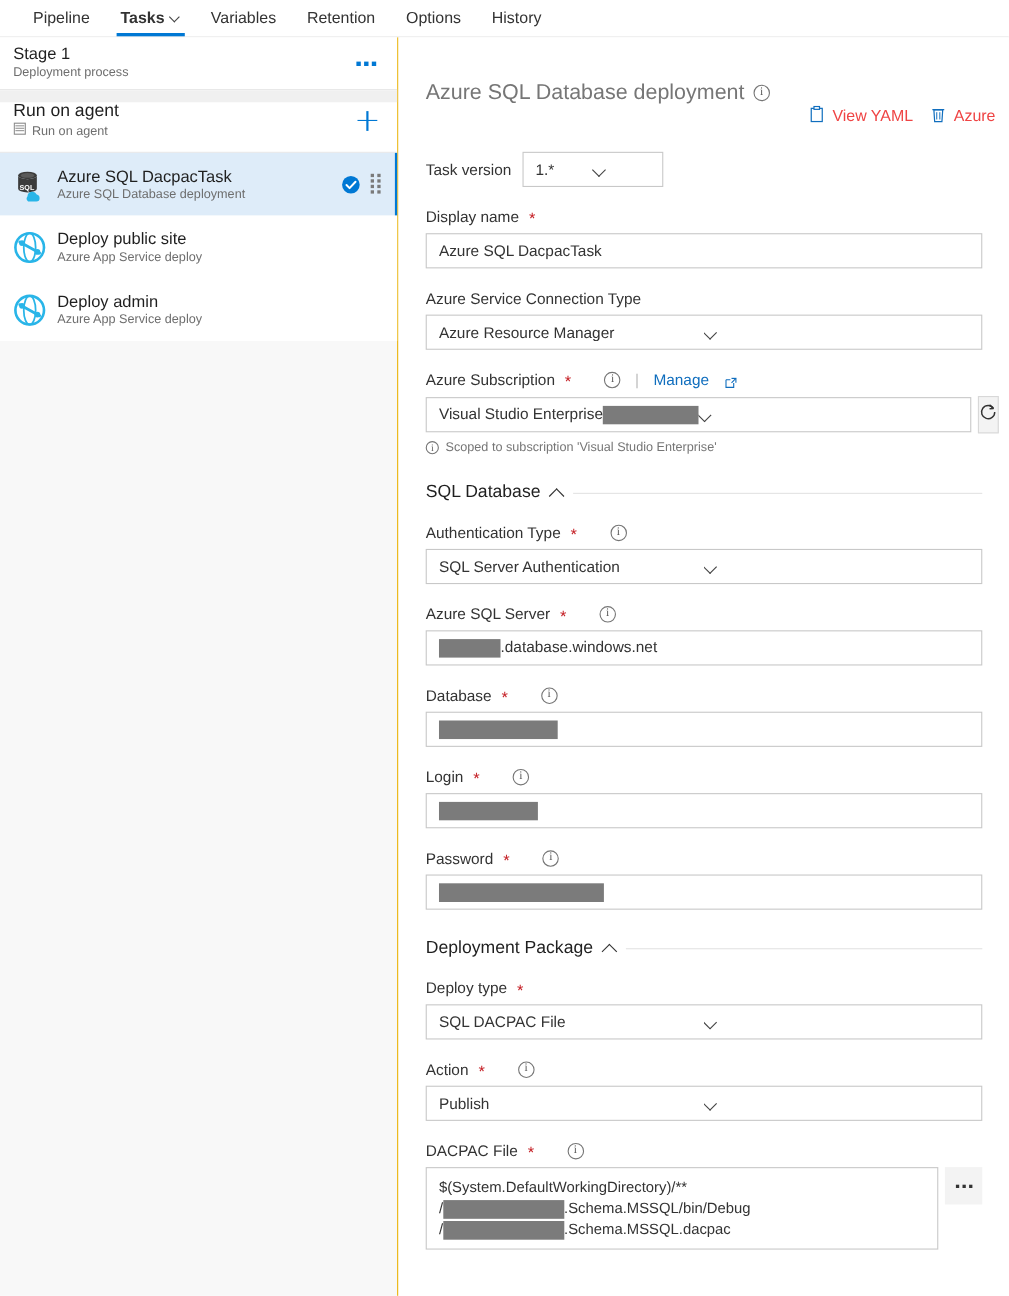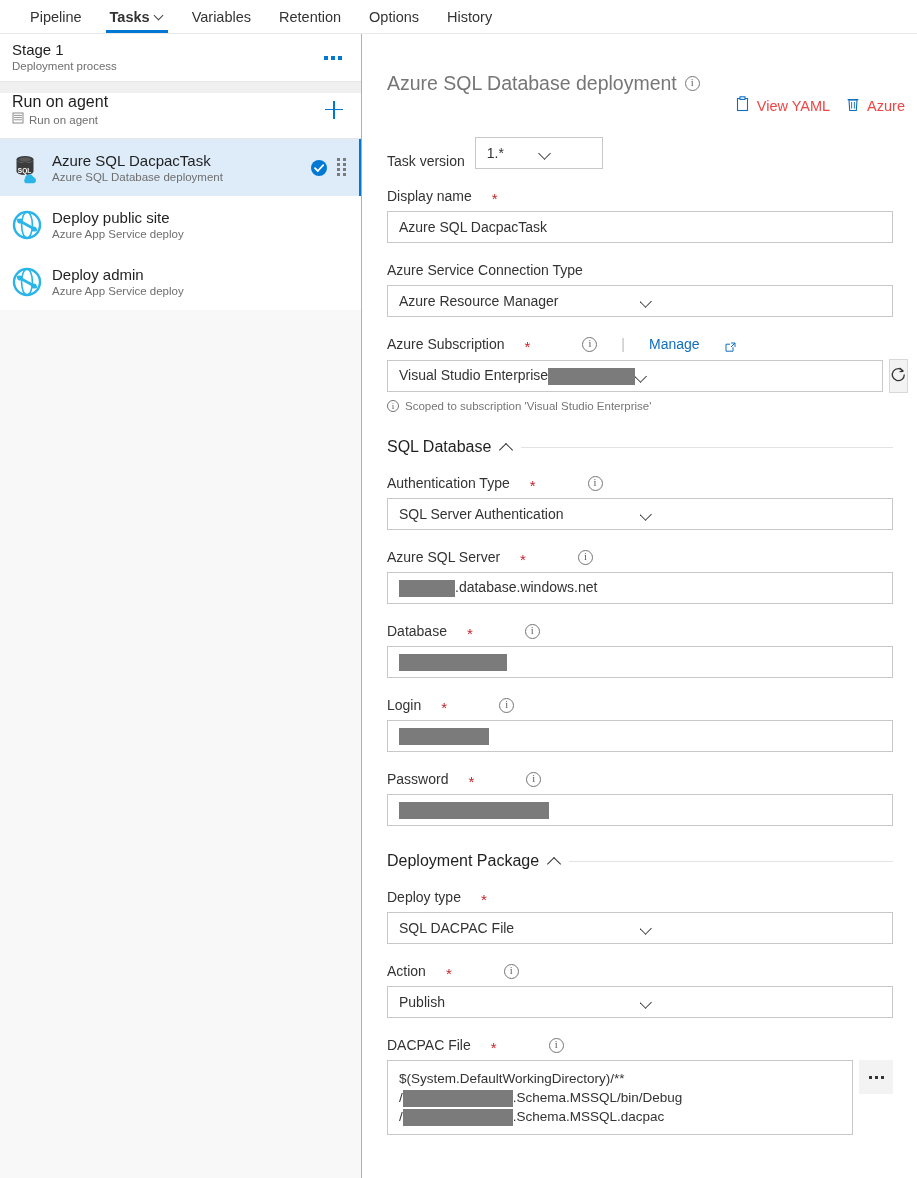--- a/index.html
+++ b/index.html
@@ -137,33 +137,33 @@
 
   .info-ic {
     width: 15px; height: 15px; border: 1.2px solid #757575; border-radius: 50%;
     display: inline-flex; align-items: center; justify-content: center;
     font-size: 10.5px; color: #5a5a5a; font-style: normal;
     line-height: 1; flex: 0 0 15px;
     font-family: "Liberation Serif", serif;
   }
 
   .form { padding: 0 24px 0 24px; }
-  .ver-row { display: flex; align-items: flex-end; gap: 10px; margin-top: 22px; }
+  .ver-row { display: flex; align-items: center; gap: 10px; margin-top: 22px; }
   .ver-label { font-size: 14px; color: #333; }
   .ver-select {
     width: 128px; height: 32px; border: 1px solid #c8c8c8; background: #fff;
     display: flex; align-items: center; padding: 0 8px 0 11px;
     font-size: 14px; color: #333;
   }
   .ver-select span { flex: 1; }
 
   .field { margin-top: 18px; }
   .f-label {
     font-size: 14px; color: #333; display: flex; align-items: center;
-    gap: 22px; margin-bottom: 6px; line-height: 18px;
+    gap: 11px; margin-bottom: 6px; line-height: 18px;
   }
   .req { color: #c6242a; font-size: 15px; line-height: 10px; position: relative; top: 3px; margin-left: -2px;}
   .gap { width: 8px; display: inline-block; }
   .divider-v { color: #bdbdbd; padding: 0 2px; }
   .manage-link { color: #106ebe; font-size: 14px; cursor: pointer; }
   .ext-ic { display: inline-block; width: 11px; height: 11px; position: relative; margin-left: 3px; }
 
   .input, .select {
     width: 506px; height: 32px; border: 1px solid #c8c8c8; background: #fff;
     display: flex; align-items: center; padding: 0 8px 0 11px;

